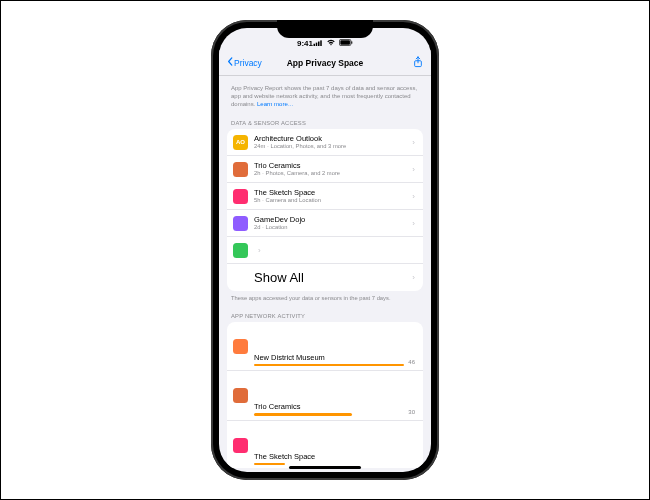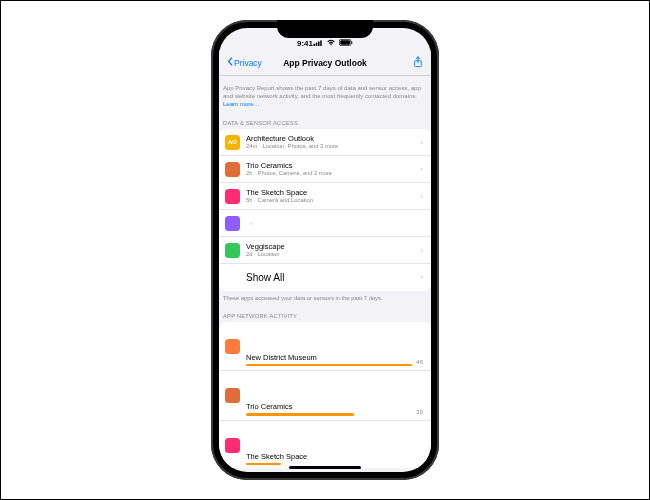--- a/index.html
+++ b/index.html
@@ -62,21 +62,21 @@
   }
   .nav-back { color: #007aff; font-size: 8.5px; display: flex; align-items: center; gap: 1px; }
   .nav-title {
     position: absolute; left: 50%; transform: translateX(-50%);
     font-size: 8.5px; font-weight: 600;
   }
   .nav-share { color: #007aff; }
   .content {
     height: calc(100% - 48px - 4px);
     overflow: hidden;
-    padding: 0 0;
+    padding: 0 8px;
   }
   .intro {
     font-size: 6px;
     color: #8a8a8e;
     line-height: 1.35;
     padding: 8px 4px 4px;
   }
   .learn-more { color: #007aff; }
   .section-header {
     font-size: 5.8px;
@@ -107,21 +107,21 @@
     display: flex; align-items: center; justify-content: center;
     font-size: 6px; font-weight: 700; color: #fff;
   }
   .row-text { flex: 1; min-width: 0; }
   .app-name { font-size: 7.5px; font-weight: 400; color: #000; line-height: 1.2; }
   .app-sub  { font-size: 5.8px; color: #8a8a8e; line-height: 1.2; }
   .chev {
     font-size: 8px; color: #c7c7cc; margin-left: 4px;
   }
   .show-all { justify-content: flex-start; padding-left: 27px; }
-  .show-all .app-name { font-size: 10px; }
+  .show-all .app-name { font-size: 13px; }
   .section-footer {
     font-size: 5.8px;
     color: #8a8a8e;
     padding: 4px 4px 2px;
     line-height: 1.3;
   }
   .net-row .row-body { flex: 1; margin-top: 27px; }
   .net-row .app-name { font-size: 7.5px; }
   .bar-track {
     height: 2.5px; background: transparent;
@@ -181,21 +181,21 @@
 
     <div class="nav-bar">
       <div class="nav-back">
         <span>
           <svg width="6" height="9" viewBox="0 0 6 10">
               <path d="M5 1 L1.5 5 L5 9" fill="none" stroke="#007aff" stroke-width="1.4" stroke-linecap="round" stroke-linejoin="round"></path>
             </svg>
         </span>
         <span>Privacy</span>
       </div>
-      <div class="nav-title">App Privacy Outlook</div>
+      <div class="nav-title">App Privacy Space</div>
       <div class="nav-share">
         <svg width="10" height="12" viewBox="0 0 12 14">
             <path d="M6 1 L6 8 M6 1 L3.8 3.2 M6 1 L8.2 3.2" stroke="#007aff" stroke-width="1.1" fill="none" stroke-linecap="round"></path>
             <rect x="2" y="5.5" width="8" height="7" rx="1.2" fill="none" stroke="#007aff" stroke-width="1.1"></rect>
           </svg>
       </div>
     </div>
 
     <div class="content">
 
@@ -231,29 +231,29 @@
           <div class="app-icon" style="background:#ff2d70"></div>
           <div class="row-text">
             <div class="app-name">The Sketch Space</div>
             <div class="app-sub">5h · Camera and Location</div>
           </div>
           <span class="chev">›</span>
         </div>
 
         <div class="row">
           <div class="app-icon" style="background:#8f5cff"></div>
+          <div class="row-text">
+            <div class="app-name">GameDev Dojo</div>
+            <div class="app-sub">2d · Location</div>
+          </div>
           <span class="chev">›</span>
         </div>
 
         <div class="row">
           <div class="app-icon" style="background:#34c759"></div>
-          <div class="row-text">
-            <div class="app-name">Veggiscape</div>
-            <div class="app-sub">2d · Location</div>
-          </div>
           <span class="chev">›</span>
         </div>
 
         <div class="row show-all">
           <div class="row-text">
             <div class="app-name">Show All</div>
           </div>
           <span class="chev">›</span>
         </div>
       </div>

